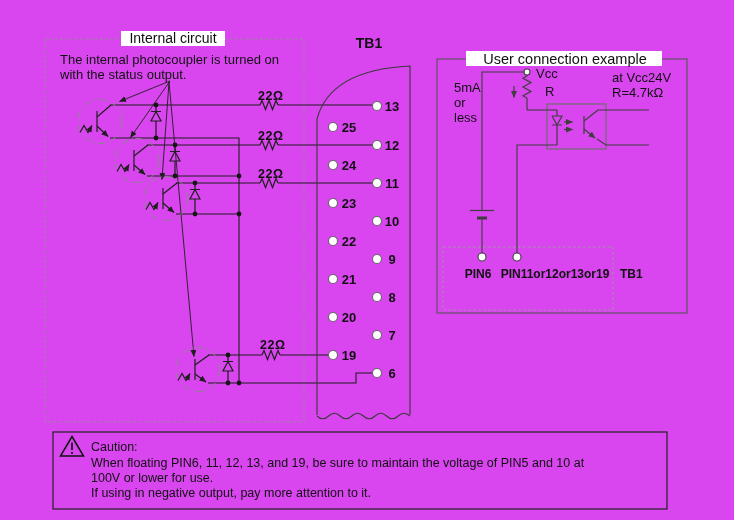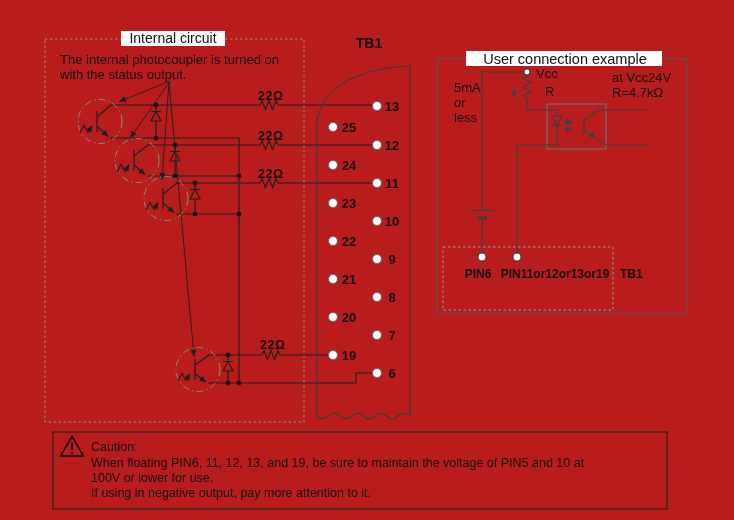--- a/index.html
+++ b/index.html
@@ -1,16 +1,16 @@
 <!DOCTYPE html>
 <html><head>
 <meta charset="utf-8">
 <style>
   html,body{margin:0;padding:0;background:#ffffff;}
-  .stage{position:relative;width:734px;height:520px;background:#b91c1c;overflow:hidden;
+  .stage{position:relative;width:734px;height:520px;background:#d946ef;overflow:hidden;
          font-family:"Liberation Sans", sans-serif;}
   svg text{font-family:"Liberation Sans", sans-serif;fill:#111;}
   .t13{font-size:13px;}
   .t14{font-size:14px;}
   .t145{font-size:14.5px;}
   .t125{font-size:12.5px;}
   .pin{font-size:13px;font-weight:700;}
   .res{font-size:12.5px;font-weight:700;letter-spacing:0.5px;}
   .blk{font-size:14px;font-weight:700;}
   .pinlbl{font-size:12px;font-weight:700;}

